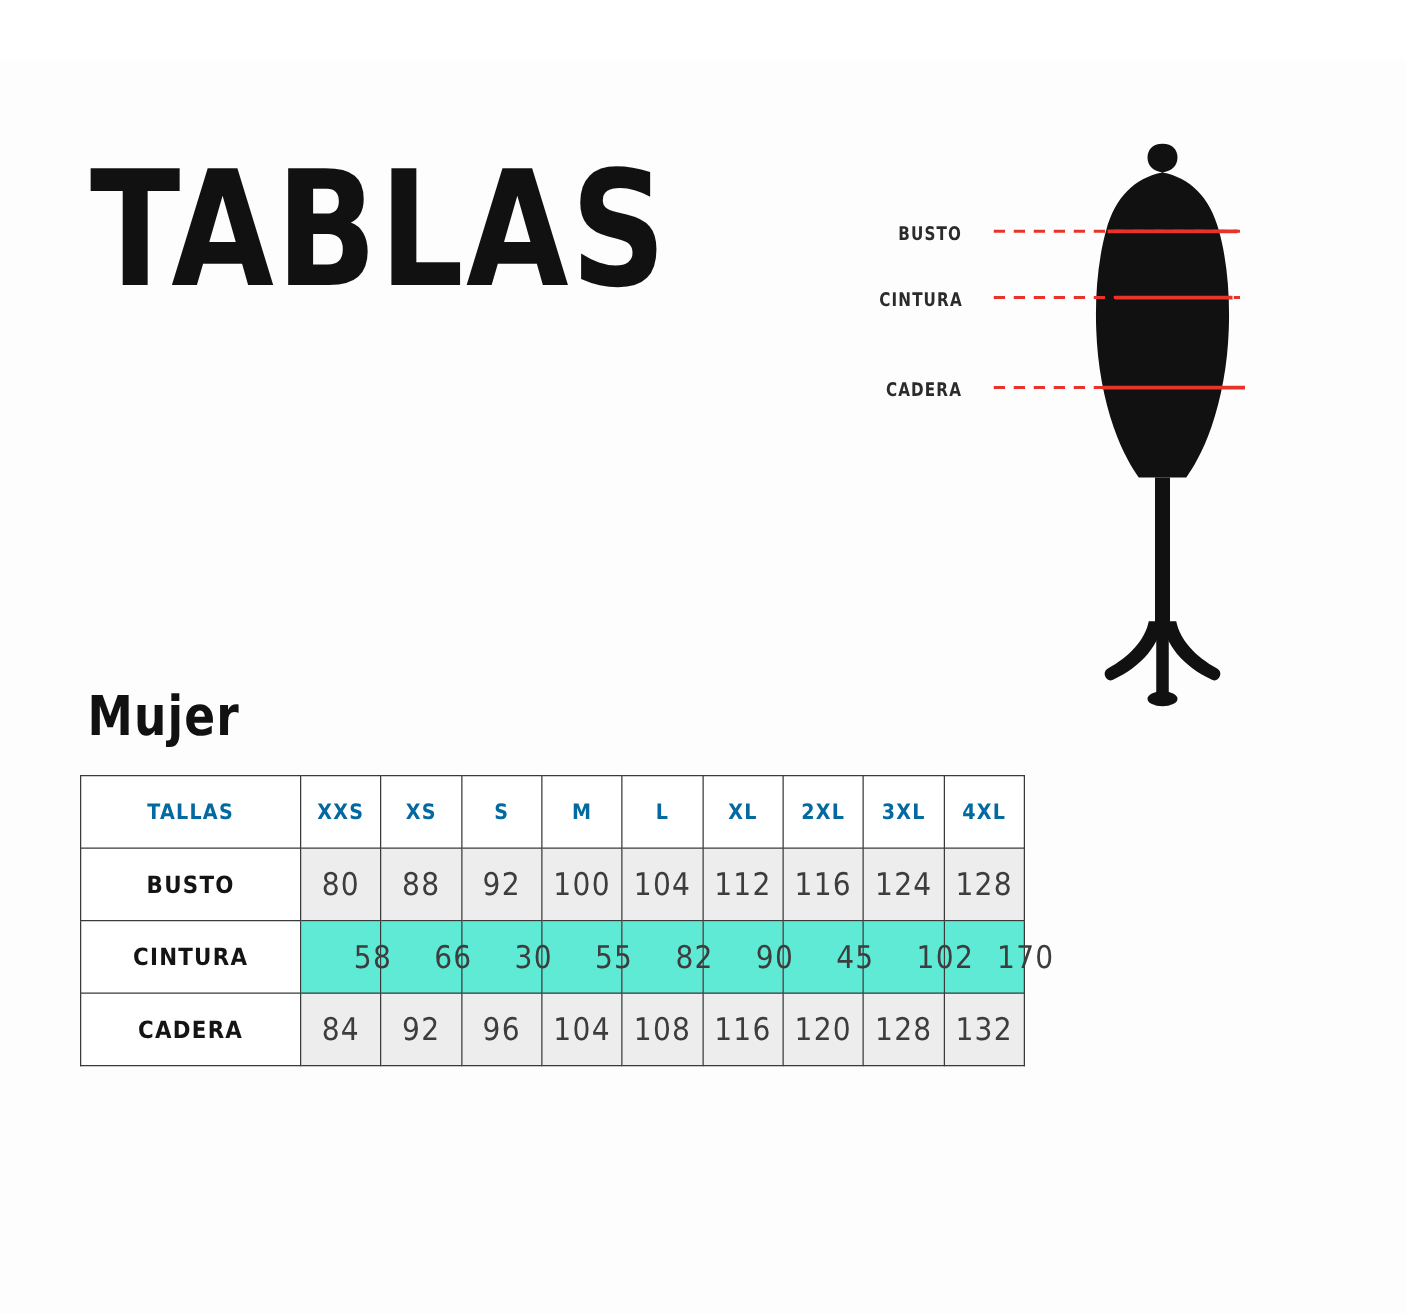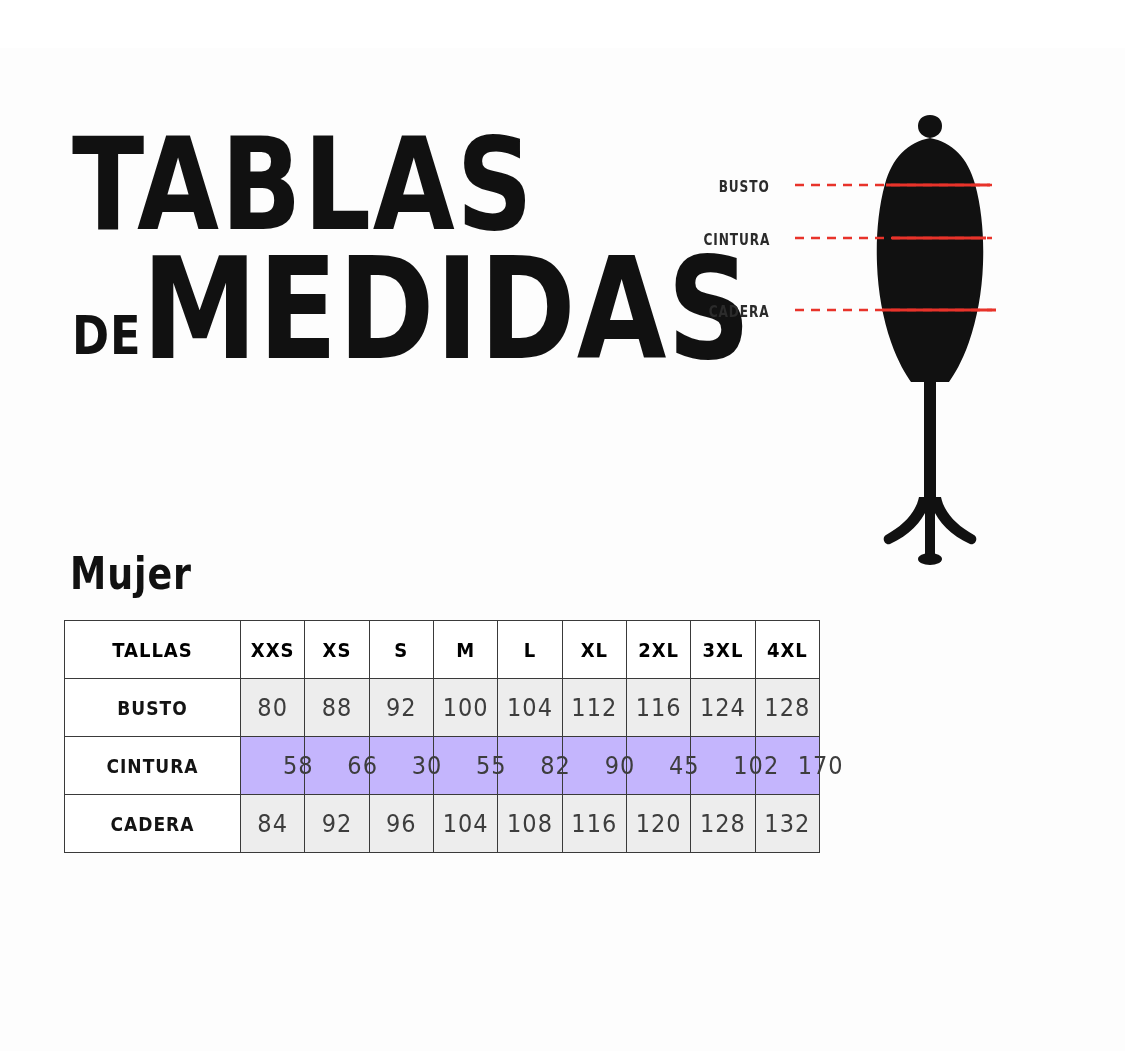--- a/index.html
+++ b/index.html
@@ -124,38 +124,38 @@
     border: 1px solid #3a3a3a;
     text-align: center;
     vertical-align: middle;
     font-family: "DejaVu Sans Condensed", "Liberation Sans Narrow", "Liberation Sans", sans-serif;
     letter-spacing: 1px;
     height: 57px;
     padding: 0;
   }
   table.size-table th {
     font-weight: 700;
-    font-size: 20px;
-    color: #000000;
+    font-size: 17px;
+    color: #0369a1;
     background: #ffffff;
   }
   table.size-table td.rowhead {
     font-weight: 700;
     font-size: 19px;
     color: #141414;
     background: #ffffff;
   }
   table.size-table td.val {
     font-weight: 400;
     font-size: 25px;
     color: #3d3d3d;
     background: #ededed;
   }
   table.size-table tr.row-alt td.val {
-    background: #c4b5fd;
+    background: #5eead4;
     padding-left: 42px;
   }
   col.c-first { width: 176px; }
 
   
   .notes {
     position: absolute;
     left: 56px;
     top: 836px;
     width: 1020px;
@@ -171,24 +171,20 @@
     white-space: nowrap;
   }
 </style>
 </head>
 <body>
 
 <div class="page">
 
   <div class="title-block">
     <div class="title-line1">TABLAS</div>
-    <div class="title-row2">
-      <div class="title-de">DE</div>
-      <div class="title-line2">MEDIDAS</div>
-    </div>
   </div>
 
   <div class="illustration">
     <svg width="360" height="500" viewBox="0 0 360 500" xmlns="http://www.w3.org/2000/svg" aria-hidden="true">
 
       <g>
         <path fill="#111111" d="M230 22
           c8 0 12 5 12 11 0 7 -5 11 -12 12
           c22 4 38 20 45 46
           c7 25 9 54 8 80

